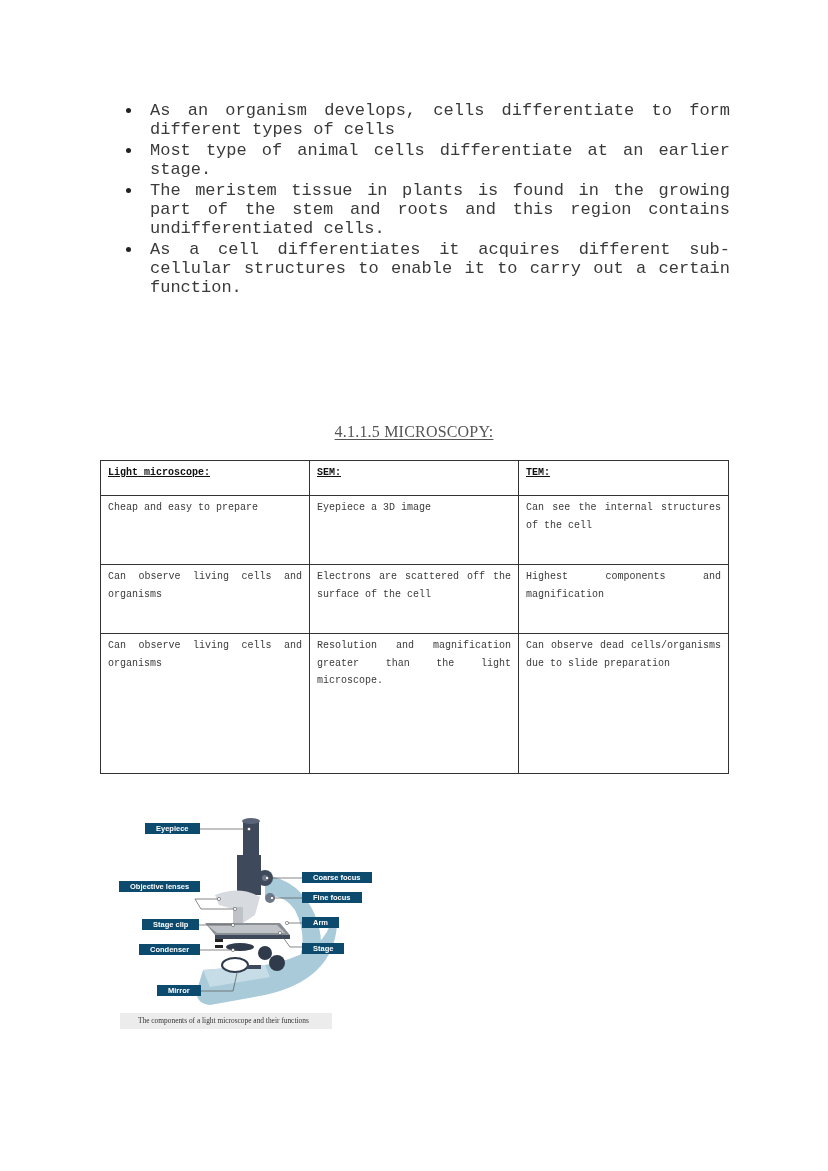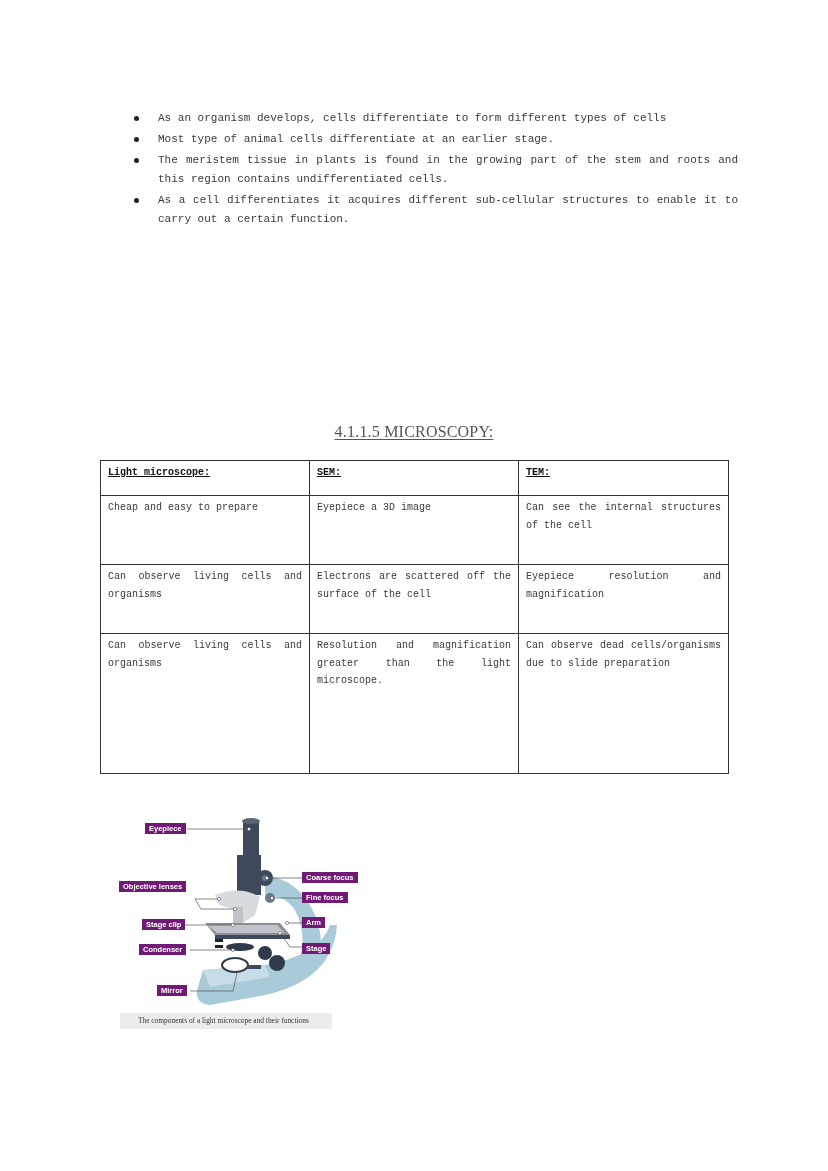--- a/index.html
+++ b/index.html
@@ -1,22 +1,22 @@
 <!DOCTYPE html>
 <html><head>
   <meta charset="utf-8">
   <style>
     html, body { margin: 0; padding: 0; background: #ffffff; }
     body { width: 828px; height: 1171px; position: relative; overflow: hidden; }
     .mono { font-family: "Liberation Mono", "DejaVu Sans Mono", monospace; color: #3a3a3a; }
 
     .bullets {
       position: absolute; left: 126px; top: 101px; width: 604px;
-      margin: 8px; padding: 0; list-style: none;
-      font-size: 11px; line-height: 19px;
+      margin: 0; padding: 0; list-style: none;
+      font-size: 17px; line-height: 19px;
     }
     .bullets li { position: relative; padding-left: 24px; margin-bottom: 2px; text-align: justify; }
     .bullets li .dot {
       position: absolute; left: 0; top: 7px; width: 5px; height: 5px; border-radius: 50%; background: #222;
     }
 
     .heading {
       position: absolute; left: 0; width: 828px; top: 423px; text-align: center;
       font-family: "Liberation Serif", "DejaVu Serif", serif; font-size: 16px; color: #555;
       letter-spacing: 0.2px;
@@ -37,23 +37,23 @@
     table.cmp col.c3 { width: 210px; }
     table.cmp tr.hdr td { height: 28px; font-weight: bold; color: #111; }
     table.cmp tr.hdr td span { text-decoration: underline; }
     table.cmp tr.r1 td { height: 62px; margin-top: 21px; }
     table.cmp tr.r2 td { height: 62px; }
     table.cmp tr.r3 td { height: 133px; }
 
     .figure { position: absolute; left: 115px; top: 805px; width: 250px; height: 230px; }
     .figure svg { position: absolute; left: 0; top: 0; }
     .lbl {
-      position: absolute; background: #701a75; color: #fff;
+      position: absolute; background: #0c4a6e; color: #fff;
       font-family: "Liberation Sans", "DejaVu Sans", sans-serif; font-weight: bold;
-      font-size: 7.5px; line-height: 11px; padding: 0 4px; white-space: nowrap;
+      font-size: 7.5px; line-height: 11px; padding: 0 11px; white-space: nowrap;
     }
     .caption {
       position: absolute; left: 5px; top: 208px; width: 212px; height: 16px;
       background: #ececec; color: #333;
       font-family: Liberation Serif, serif; font-size: 7.4px;
       line-height: 16px; padding-left: 18px; box-sizing: border-box;
     }
   </style>
 </head>
 <body>
@@ -80,21 +80,21 @@
     <td><span>TEM:</span></td>
   </tr>
   <tr class="r1">
     <td>Cheap and easy to prepare</td>
     <td>Eyepiece a 3D image</td>
     <td>Can see the internal structures of the cell</td>
   </tr>
   <tr class="r2">
     <td>Can observe living cells and organisms</td>
     <td>Electrons are scattered off the surface of the cell</td>
-    <td>Eyepiece resolution and magnification</td>
+    <td>Highest components and magnification</td>
   </tr>
   <tr class="r3">
     <td>Can observe living cells and organisms</td>
     <td>Resolution and magnification greater than the light microscope.</td>
     <td>Can observe dead cells/organisms due to slide preparation</td>
   </tr>
 </tbody>
   </table>
 
 <div class="figure">

